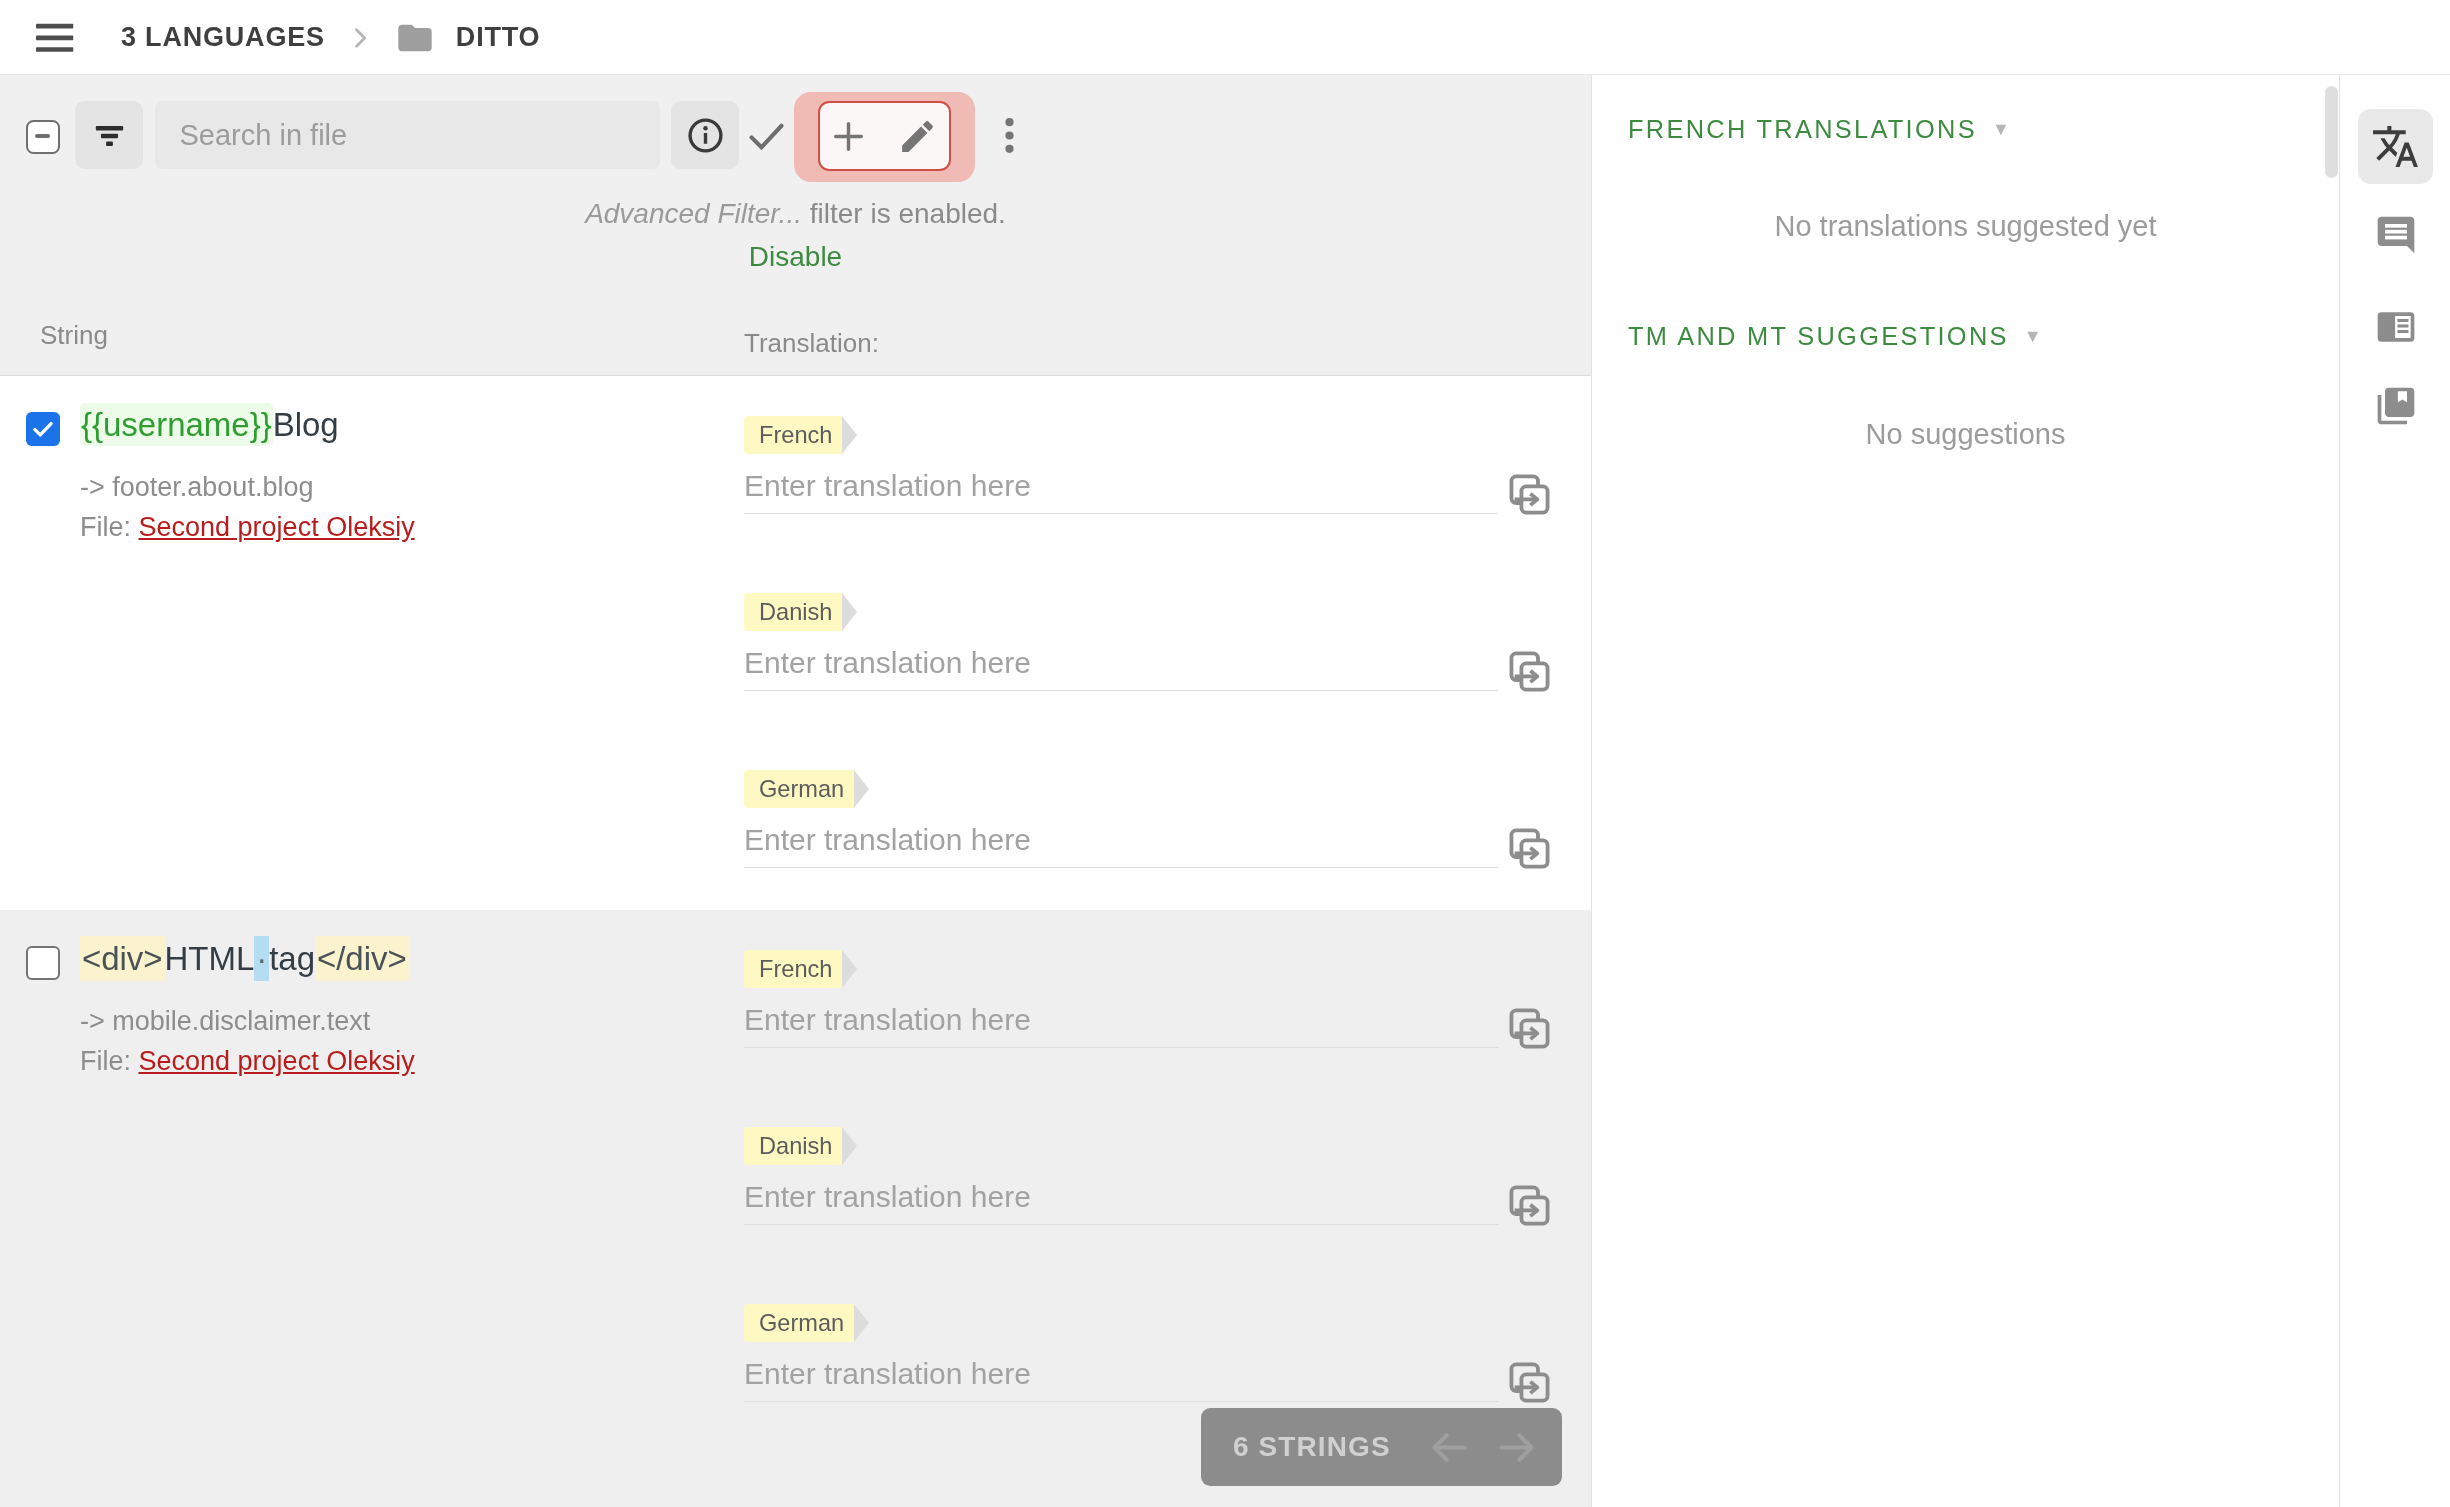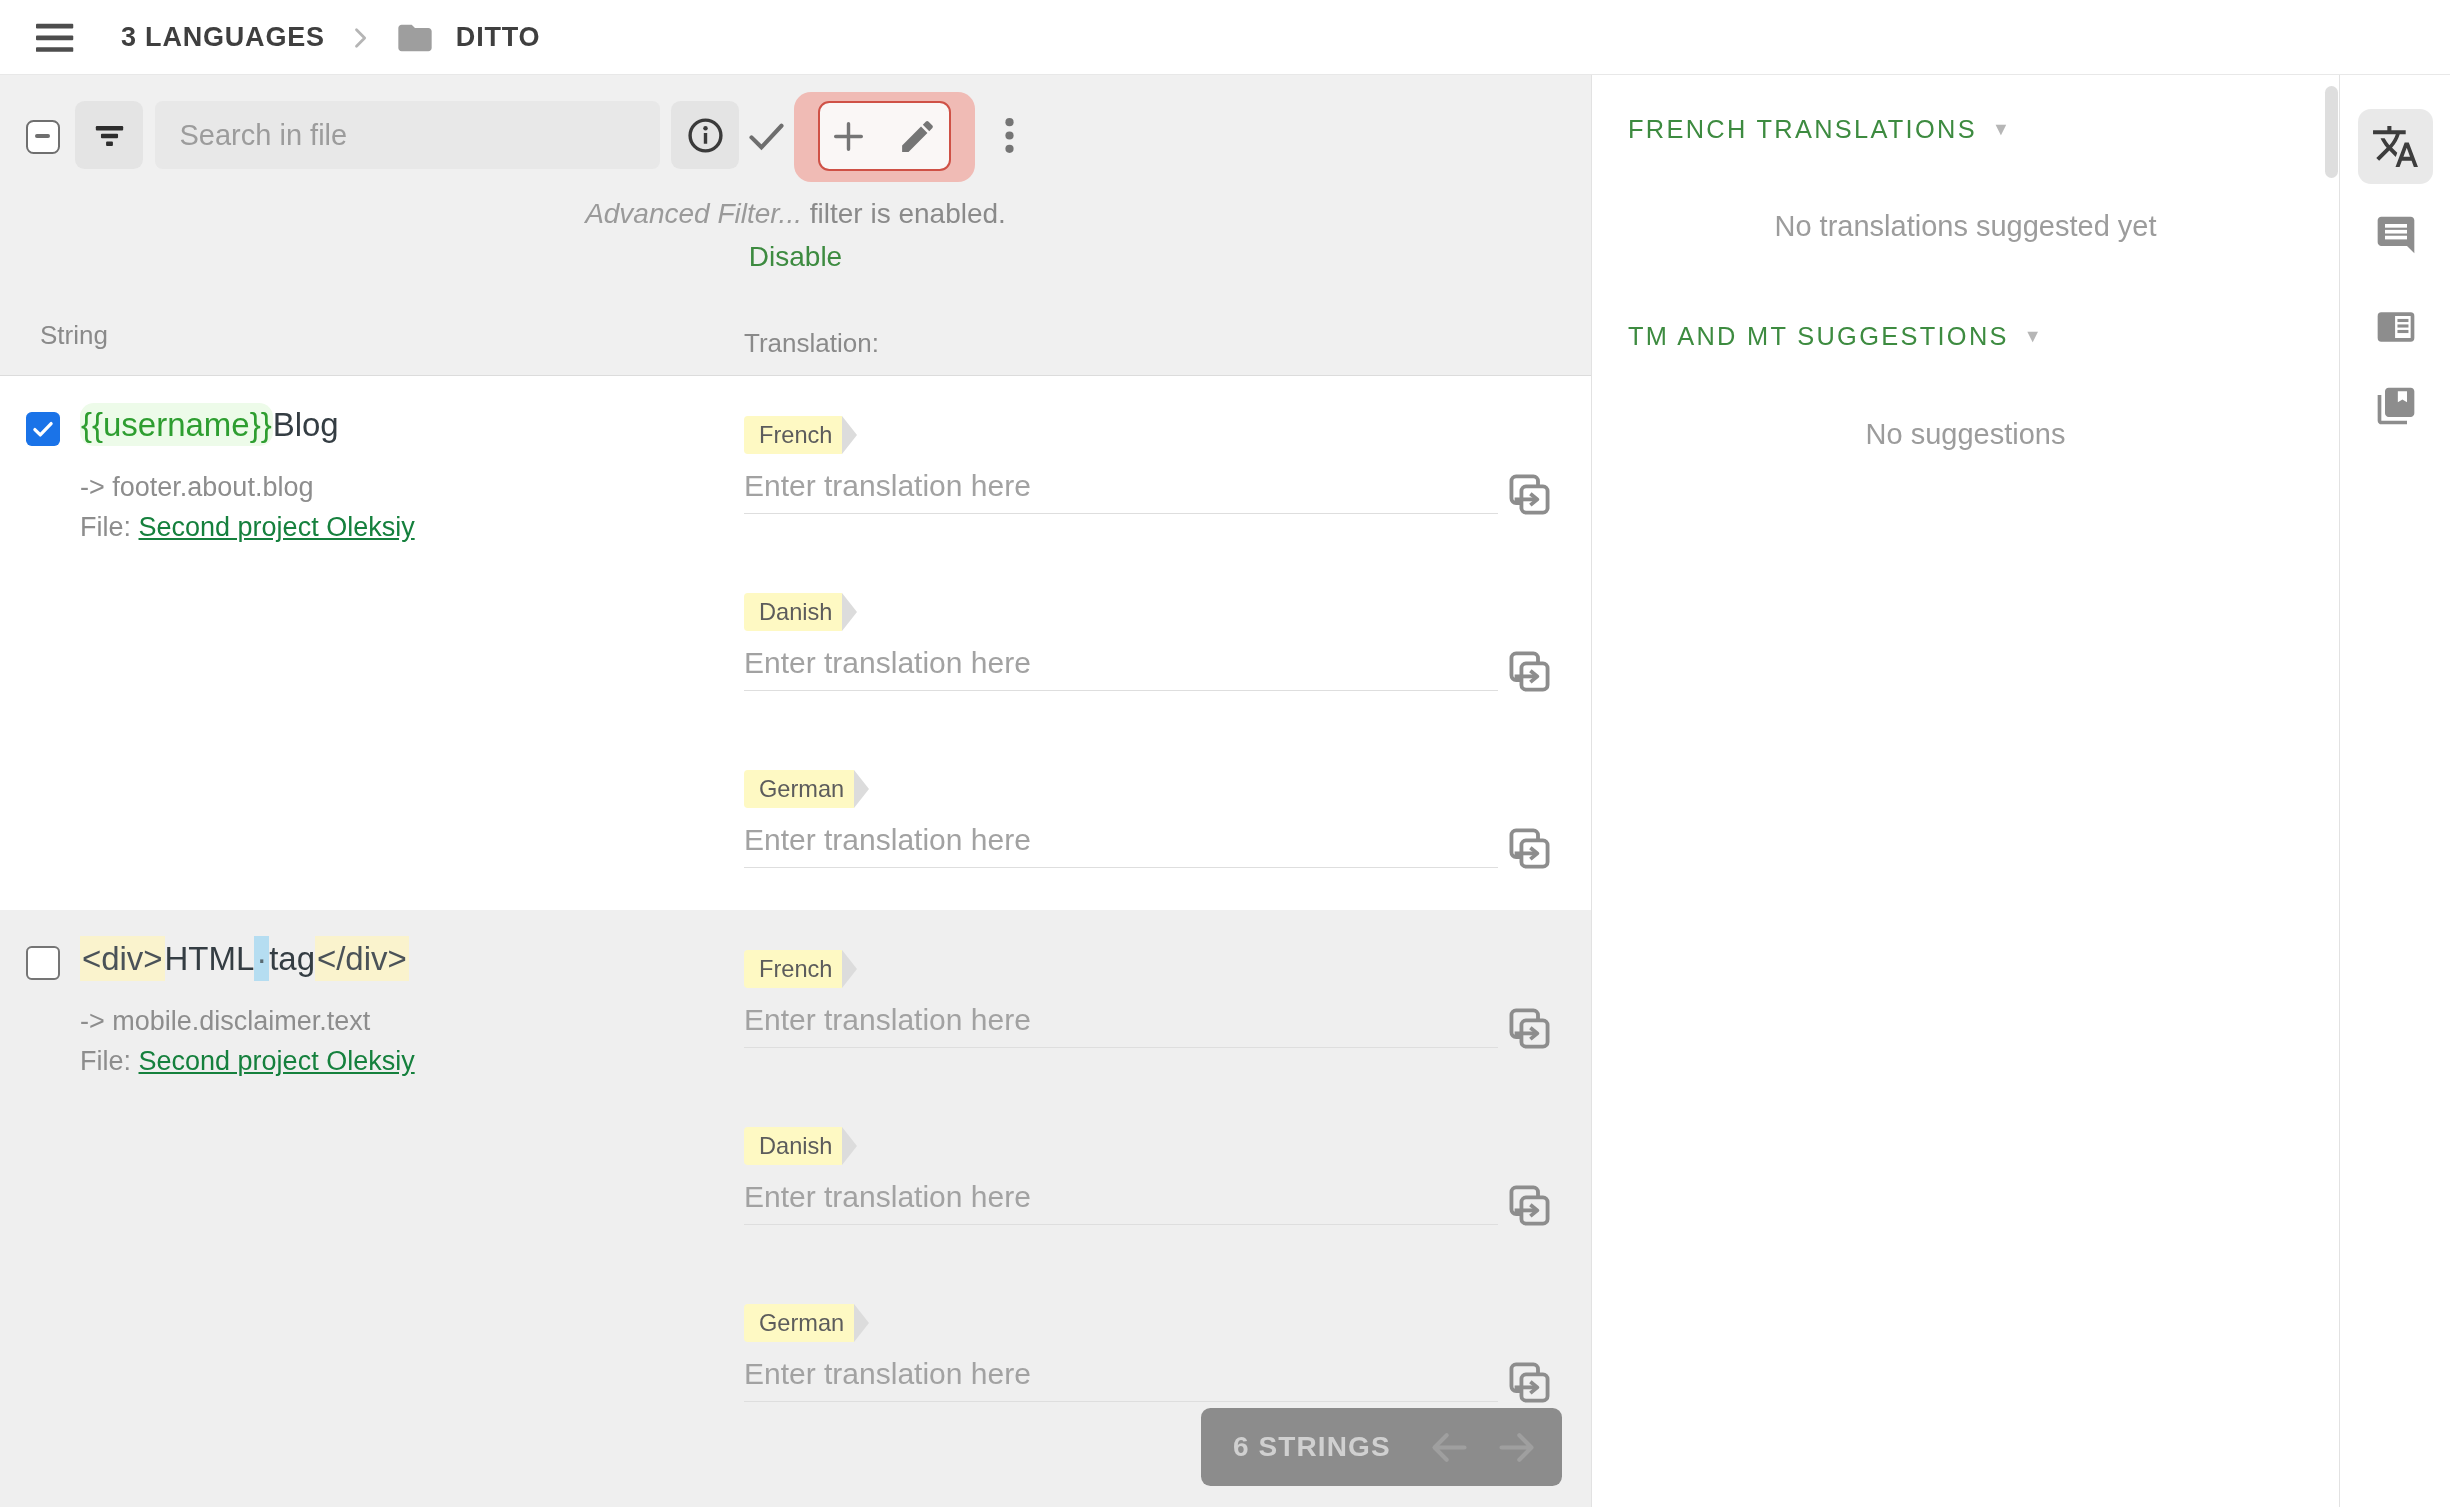--- a/index.html
+++ b/index.html
@@ -53,26 +53,26 @@
   .row { position:absolute; left:0; width:1591px; }
   .row1 { top:301px; height:534px; background:#ffffff; --row-bg:#ffffff; }
   .row2 { top:835px; height:597px; background:#efefef; --row-bg:#efefef; }
 
   .row-cb { position:absolute; left:26px; top:36px; width:34px; height:34px; border-radius:5.7px; cursor:pointer; }
   .row-cb.checked { background:#1a73e8; border:none; }
   .row-cb.checked svg { width:26px; height:26px; display:block; margin:3.8px auto; }
   .row-cb.unchecked { background:#fff; border:2.8px solid #757575; }
 
   .string-line { position:absolute; left:80px; top:30px; font-size:33px; color:#343d43; white-space:nowrap; }
-  .tok-var { color:#2e9e30; background:#edfbe9; border-radius:14px; padding:2.8px 0.9px; }
+  .tok-var { color:#2e9e30; background:#edfbe9; border-radius:5px; padding:2.8px 0.9px; }
   .tok-tag { background:#faf3cd; padding:3.8px 1.9px; color:#4a5258; }
   .tok-space { background:#b5ddf1; padding:3.8px 1.9px; color:#5a6a72; }
   .key-line { position:absolute; left:80px; top:96px; font-size:27px; color:#8d8d8d; }
   .file-line { position:absolute; left:80px; top:136px; font-size:27px; color:#8d8d8d; }
-  .file-link { text-decoration:underline; cursor:pointer; color:#15803d; margin-left:7.5px; }
+  .file-link { text-decoration:underline; cursor:pointer; color:#b91c1c; margin-left:7.5px; }
 
   .tgroup { position:absolute; left:744px; width:812px; height:132px; }
   .tg1 { top:40px; } .tg2 { top:217px; } .tg3 { top:394px; }
   .lang-tag { position:relative; display:inline-block; background:#fef9c3; color:#5c5c5c; font-size:23.6px; line-height:38px; height:38px; padding:0 9.4px 0 15px; border-radius:3.8px 0 0 3.8px; }
   .lang-tag::after { content:""; position:absolute; left:100%; top:0; width:0; height:0; border-top:19px solid transparent; border-bottom:19px solid transparent; border-left:15px solid #dcdcdc; }
   .t-input { position:absolute; left:0; top:43px; width:754px; height:55px; background:transparent; border:none; border-bottom:1.9px solid #dedede; font-size:30px; color:#555; }
   .t-input::placeholder { color:#a2a2a2; }
   .copy-btn { position:absolute; left:760px; top:51px; width:51px; height:55px; border:none; background:none; cursor:pointer; }
   .copy-btn svg { width:100%; height:100%; }
   .copy-front { fill:var(--row-bg); }

